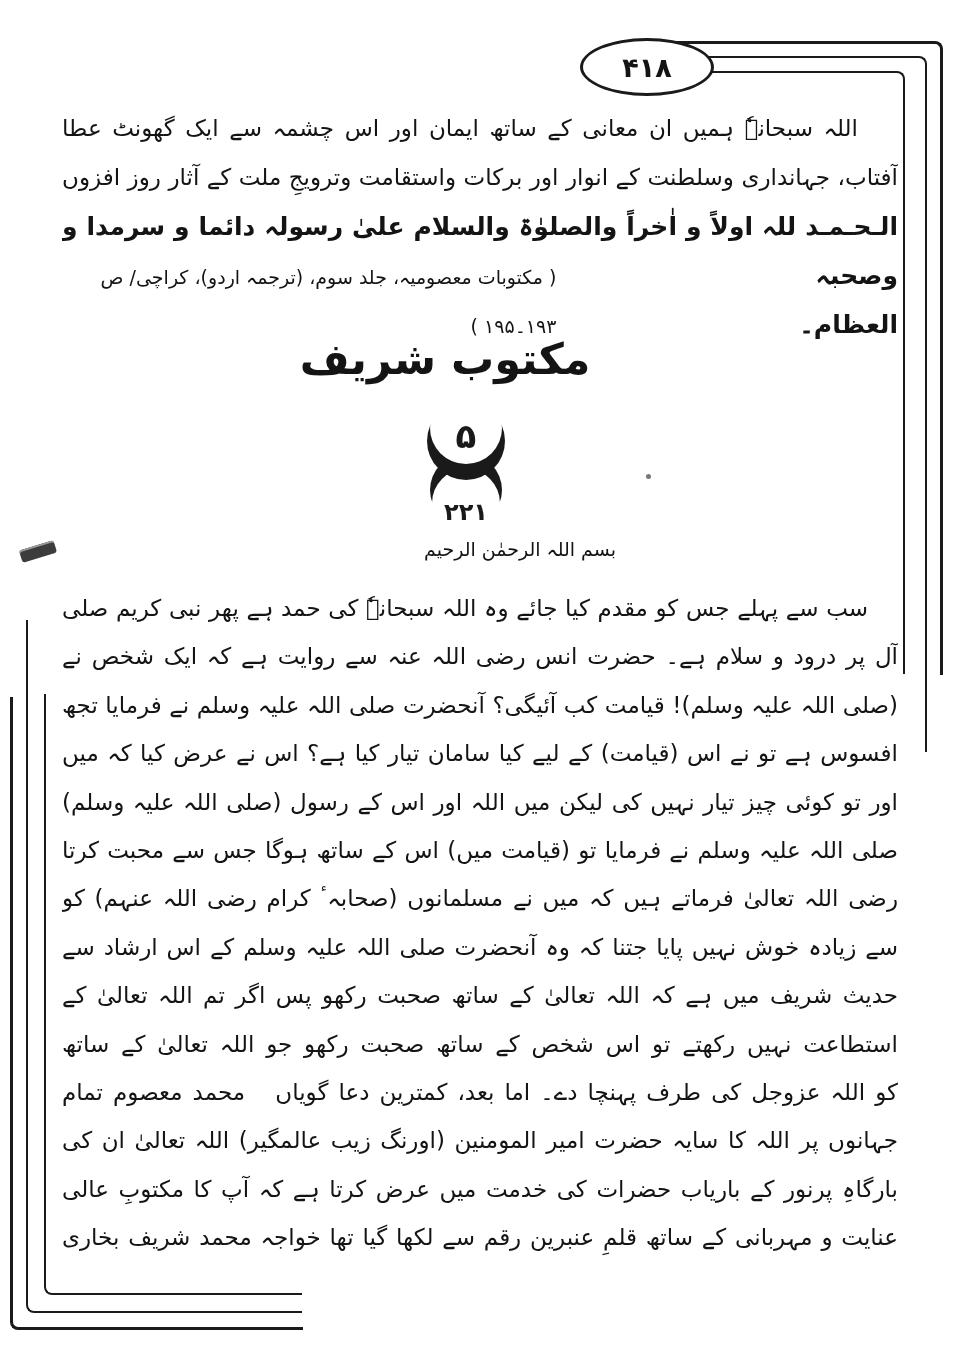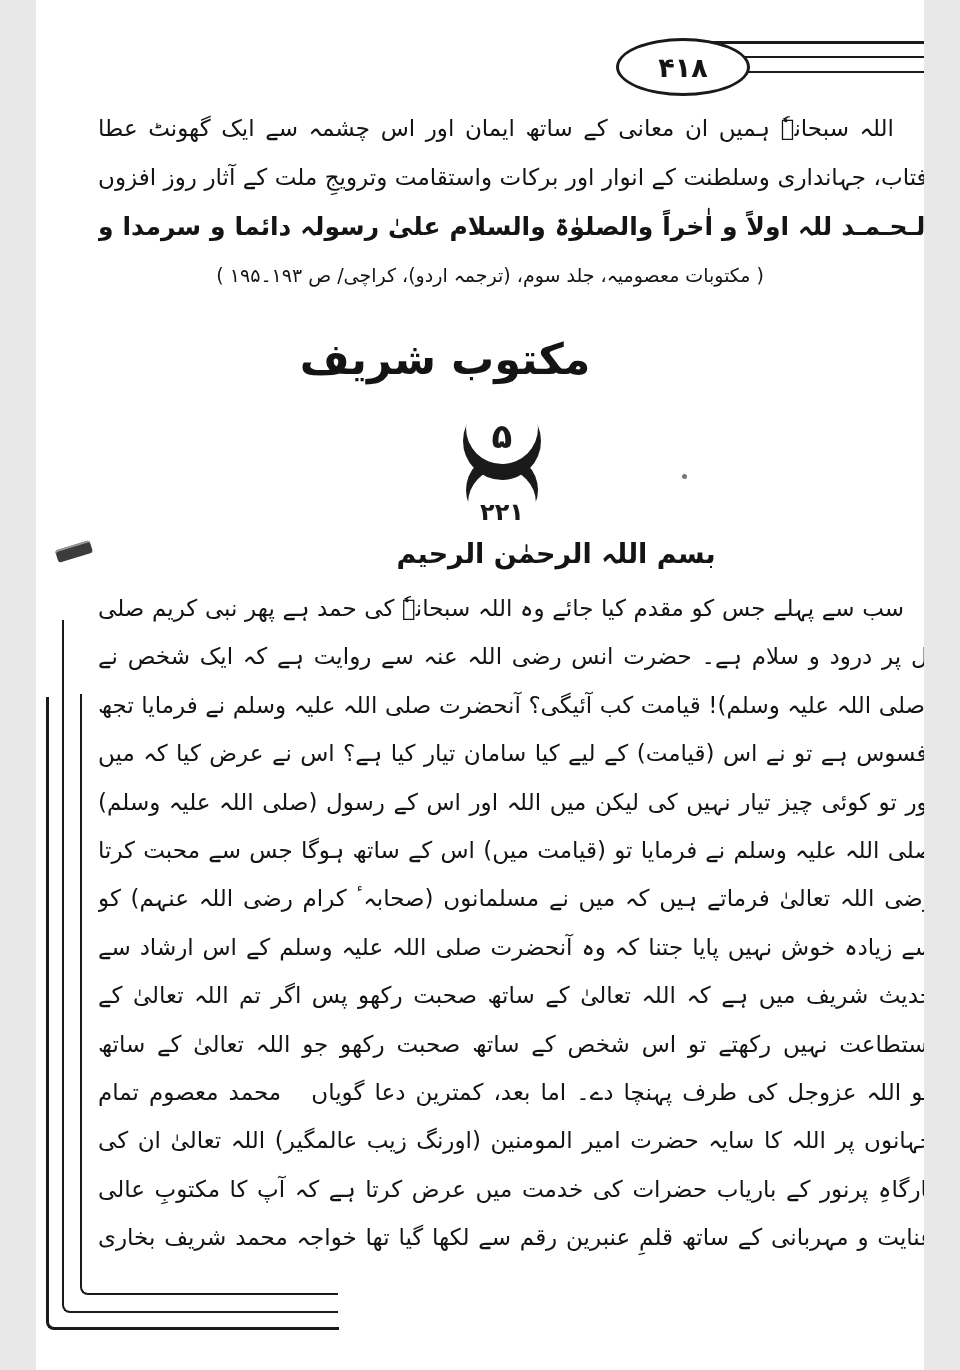--- a/index.html
+++ b/index.html
@@ -1,18 +1,18 @@
 <!DOCTYPE html>
 <html lang="ur" dir="rtl"><head>
 <meta charset="utf-8">
 <style>
   html,body{margin:0;padding:0;background:#e8e8e8;}
   .page{
     position:relative;
-    width:888px;height:1370px;
+    width:960px;height:1370px;
     background:#ffffff;
     overflow:hidden;
     font-family:"DejaVu Sans",sans-serif;
     color:#141414;
     margin:0 auto;
   }
   
   .tr-frame{
     position:absolute;
     border-top:3px solid #1a1a1a;
@@ -67,21 +67,21 @@
   .heading{
     position:absolute;top:334px;left:0;width:100%;
     text-align:center;
     transform:translateX(-35px); 
     font-size:43px;font-weight:bold;
     letter-spacing:1px;
   }
   .ornament{position:absolute;left:410px;top:402px;}
   .basmala{
     position:absolute;top:538px;left:330px;width:380px;
-    text-align:center;font-weight:bold;font-size:27px;
+    text-align:center;font-weight:normal;font-size:19px;
   }
   .smudge{
     position:absolute;left:20px;top:545px;width:36px;height:13px;
     background:#3c3c3c;border-radius:3px;
     transform:rotate(-17deg);
     box-shadow:inset 0 2px 0 #9a9a9a;
   }
   .speck{
     position:absolute;left:646px;top:474px;width:5px;height:5px;
     background:#777;border-radius:50%;
@@ -102,20 +102,21 @@
 
   <div class="oval top">
     <span>۴۱۸</span>
   </div>
 
   <div class="textblock intro">
     <div class="jline indent">اللہ سبحانہٗ ہمیں ان معانی کے ساتھ ایمان اور اس چشمہ سے ایک گھونٹ عطا فرمائے،</div>
     <div class="jline">آفتاب، جہانداری وسلطنت کے انوار اور برکات واستقامت وترویجِ ملت کے آثار روز افزوں ہوں</div>
     <div class="jline arabic-line">الـحـمـد للہ اولاً و اٰخراً والصلوٰۃ والسلام علیٰ رسولہ دائما و سرمدا و علیٰ اٰلہ الکرام</div>
     <div class="closing-line">
+      <span class="closing">وصحبہ العظام۔</span>
       <span class="citation">( مکتوبات معصومیہ، جلد سوم، (ترجمہ اردو)، کراچی/ ص ۱۹۳۔۱۹۵ )</span>
     </div>
   </div>
 
   <div class="heading">مکتوب شریف</div>
 
   <svg class="ornament" width="112" height="130" viewBox="0 0 112 130">
 
     <circle cx="56" cy="88" r="36" fill="#1a1a1a"></circle>
     <circle cx="56" cy="101" r="34" fill="#ffffff"></circle>

